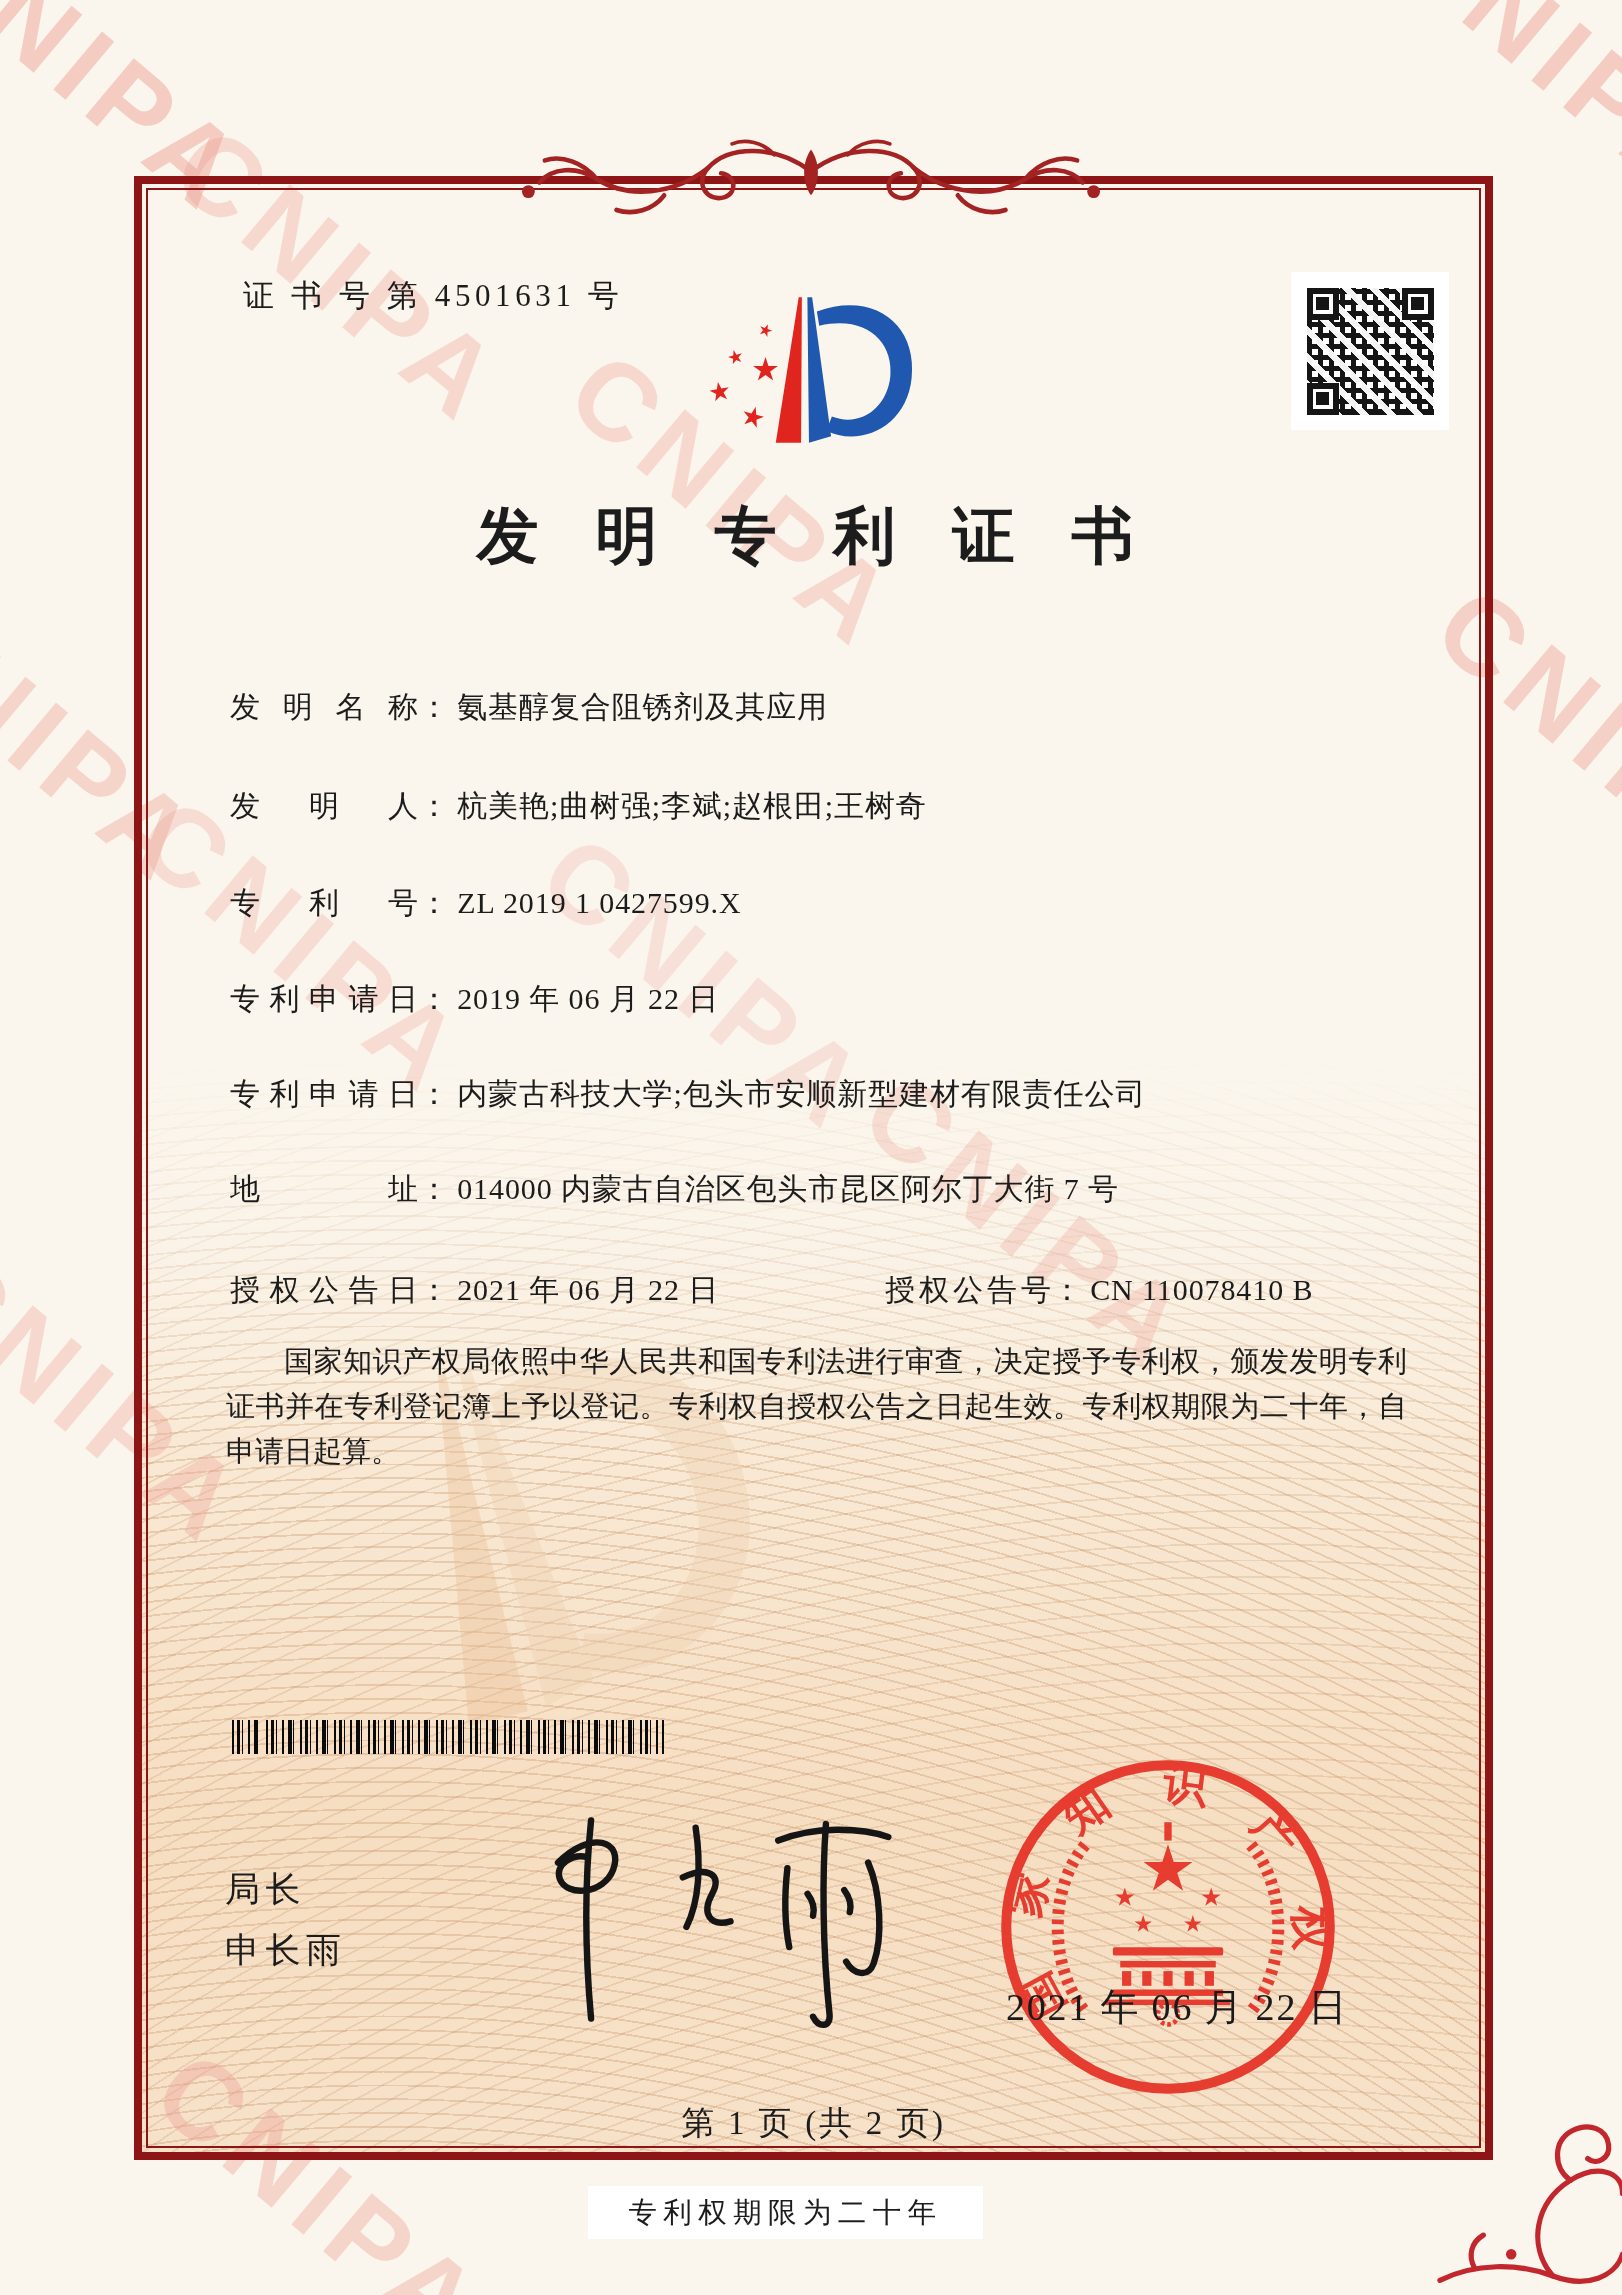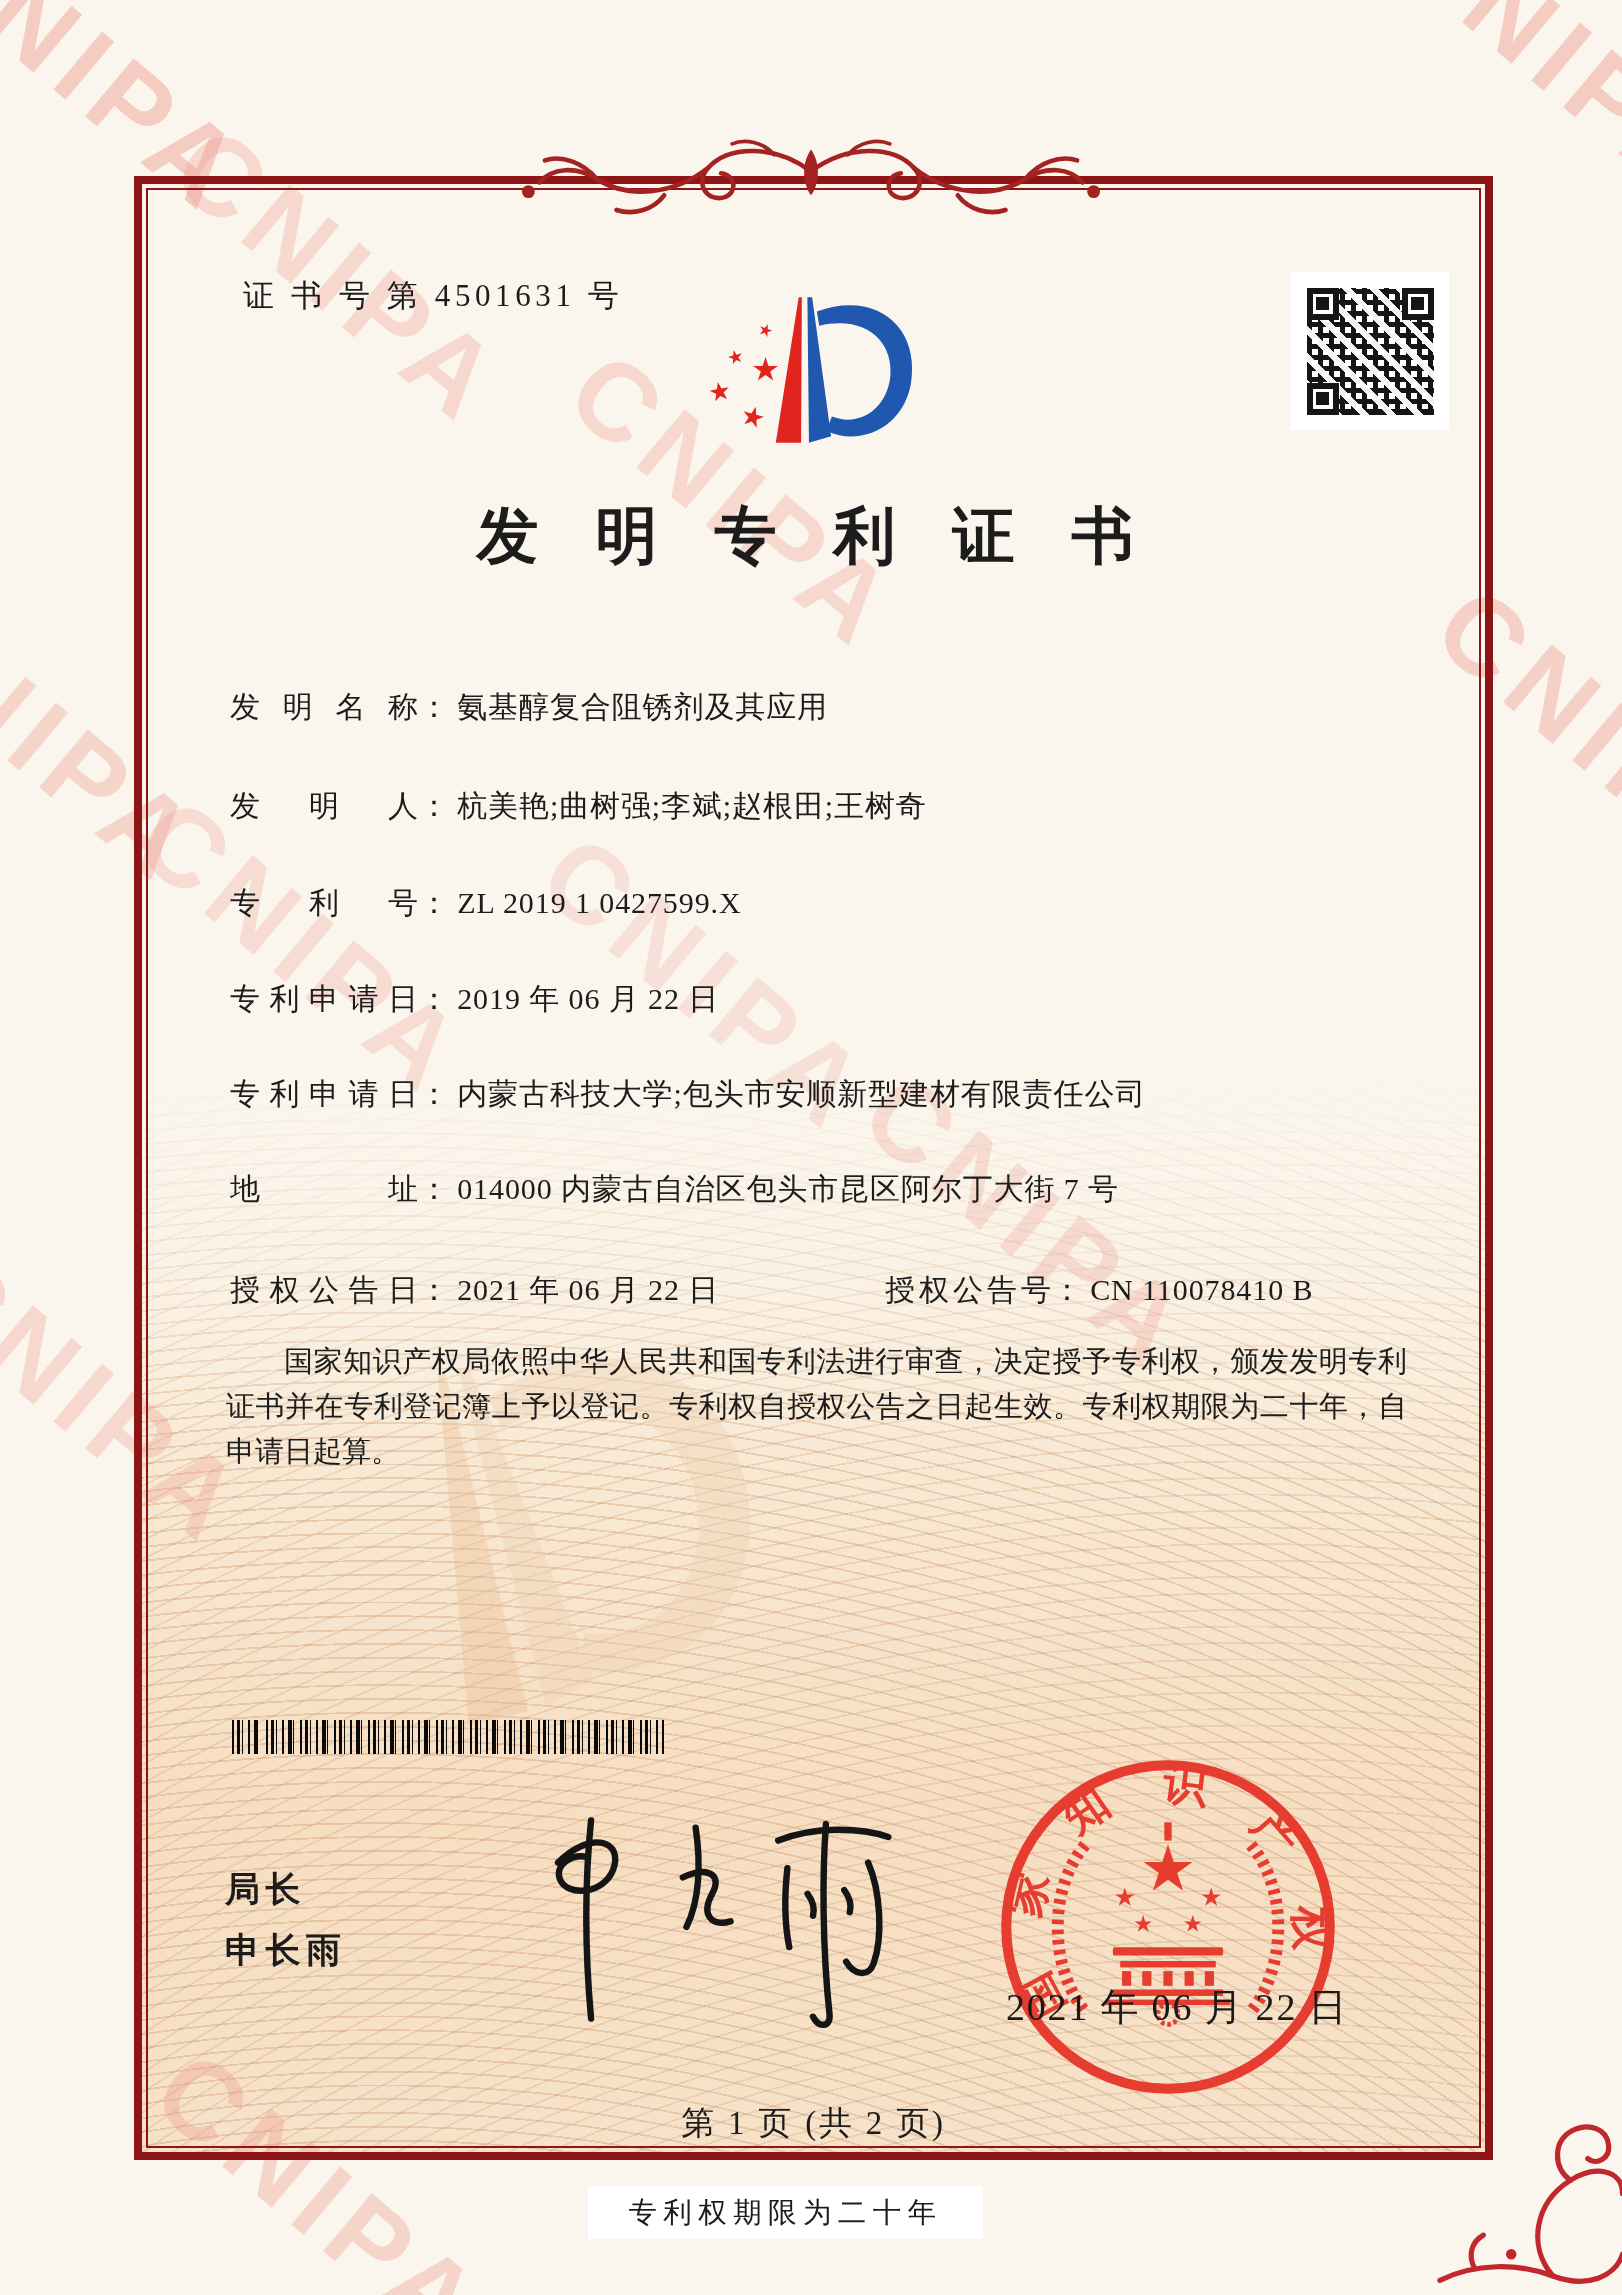--- a/index.html
+++ b/index.html
@@ -54,21 +54,21 @@
   .body-text{position:absolute;left:226px;top:1339px;width:1181px;z-index:5;
              font-size:29px;line-height:45px;text-align:justify;}
   .body-text p{margin:0 0 11px 0;text-indent:2em;}
 
   
   .barcode{position:absolute;left:232px;top:1720px;width:432px;height:34px;z-index:5;
     background:repeating-linear-gradient(90deg,#0a0a0a 0 1.8px,transparent 1.8px 4.6px,#0a0a0a 4.6px 8.3px,
       transparent 8.3px 10px,#0a0a0a 10px 11px,transparent 11px 15.6px,#0a0a0a 15.6px 18.4px,
       transparent 18.4px 22px,#0a0a0a 22px 26px,transparent 26px 27.5px,#0a0a0a 27.5px 28.5px,transparent 28.5px 34px);}
   .signer{position:absolute;left:225px;z-index:5;font-family:"Liberation Sans","DejaVu Sans",sans-serif;
-          font-weight:700;font-size:35px;letter-spacing:5.5px;}
+          font-weight:400;font-size:35px;letter-spacing:5.5px;}
   .signature{position:absolute;left:503px;top:1807px;width:422px;height:225px;z-index:5;}
   .seal{position:absolute;left:975px;top:1734px;width:386px;height:386px;z-index:5;opacity:.96;}
   .seal-date{position:absolute;left:1006px;top:1982px;width:340px;z-index:6;font-size:38px;
              letter-spacing:1.8px;color:#1a1a1a;white-space:nowrap;}
   .page-no{position:absolute;left:134px;top:2101px;width:1359px;z-index:5;text-align:center;
            font-size:33px;letter-spacing:2.8px;}
   .footer-note{position:absolute;left:588px;top:2186px;width:395px;height:53px;background:#ffffff;
                z-index:5;text-align:center;line-height:53px;font-size:28.5px;letter-spacing:6.4px;}
 </style>
 </head>

